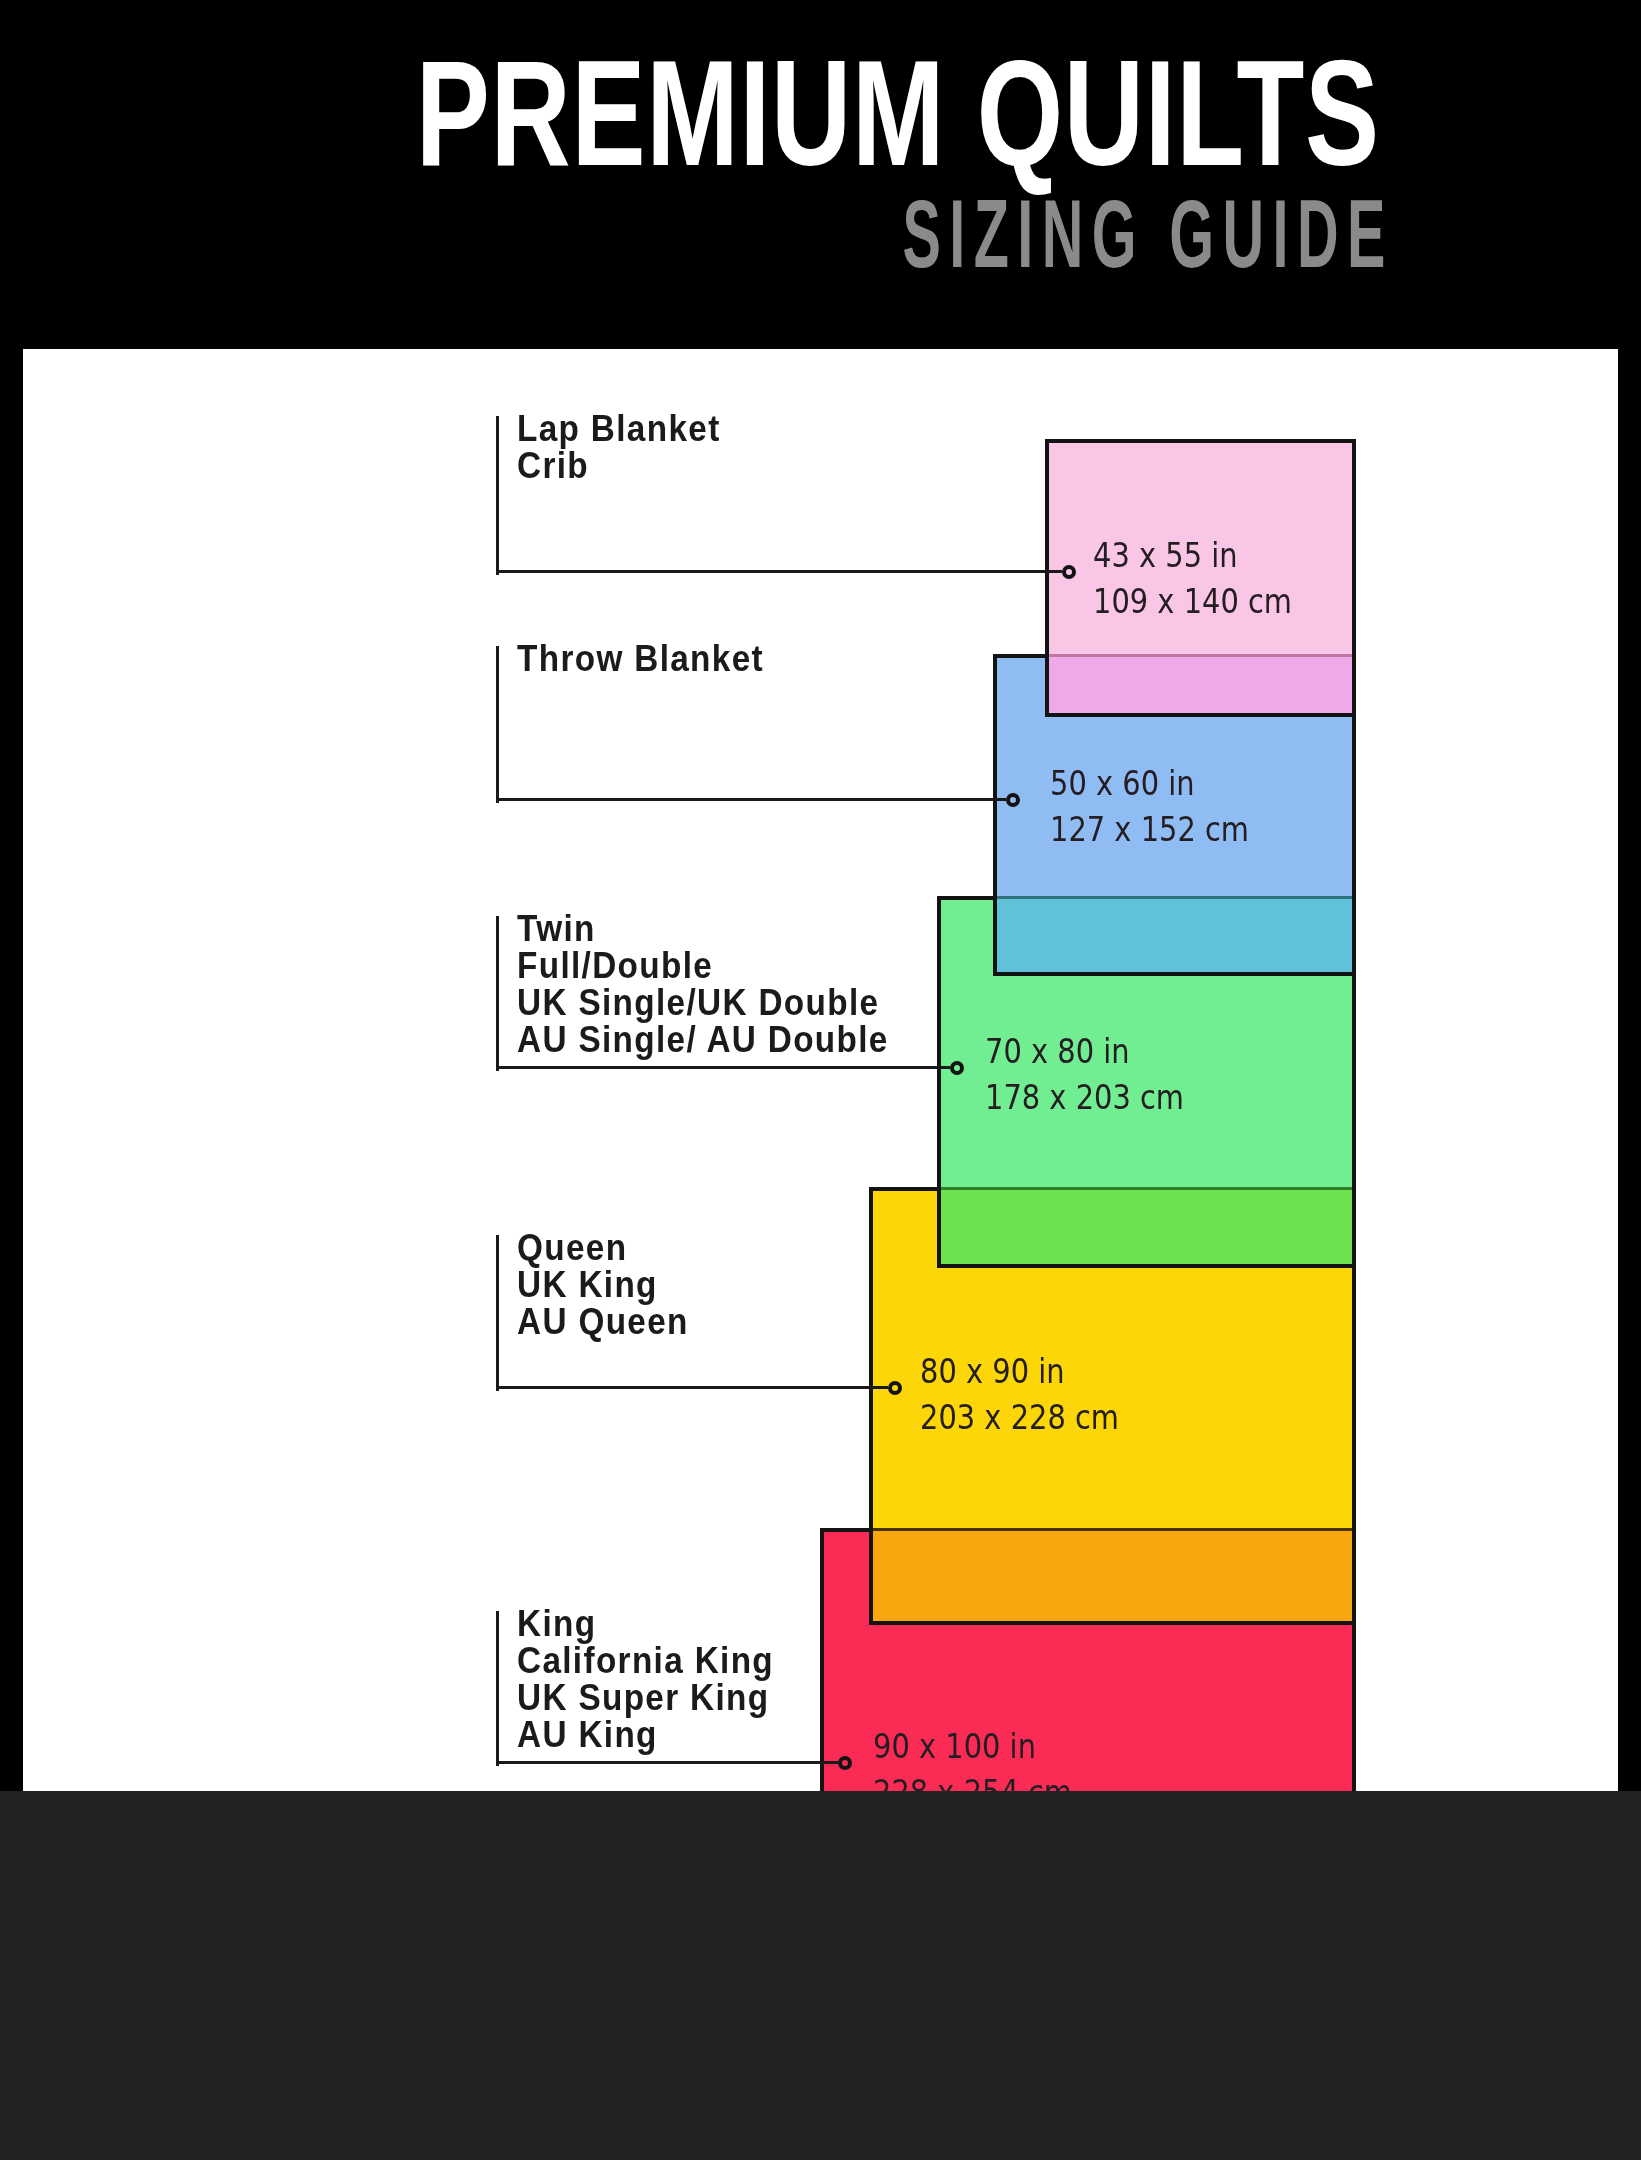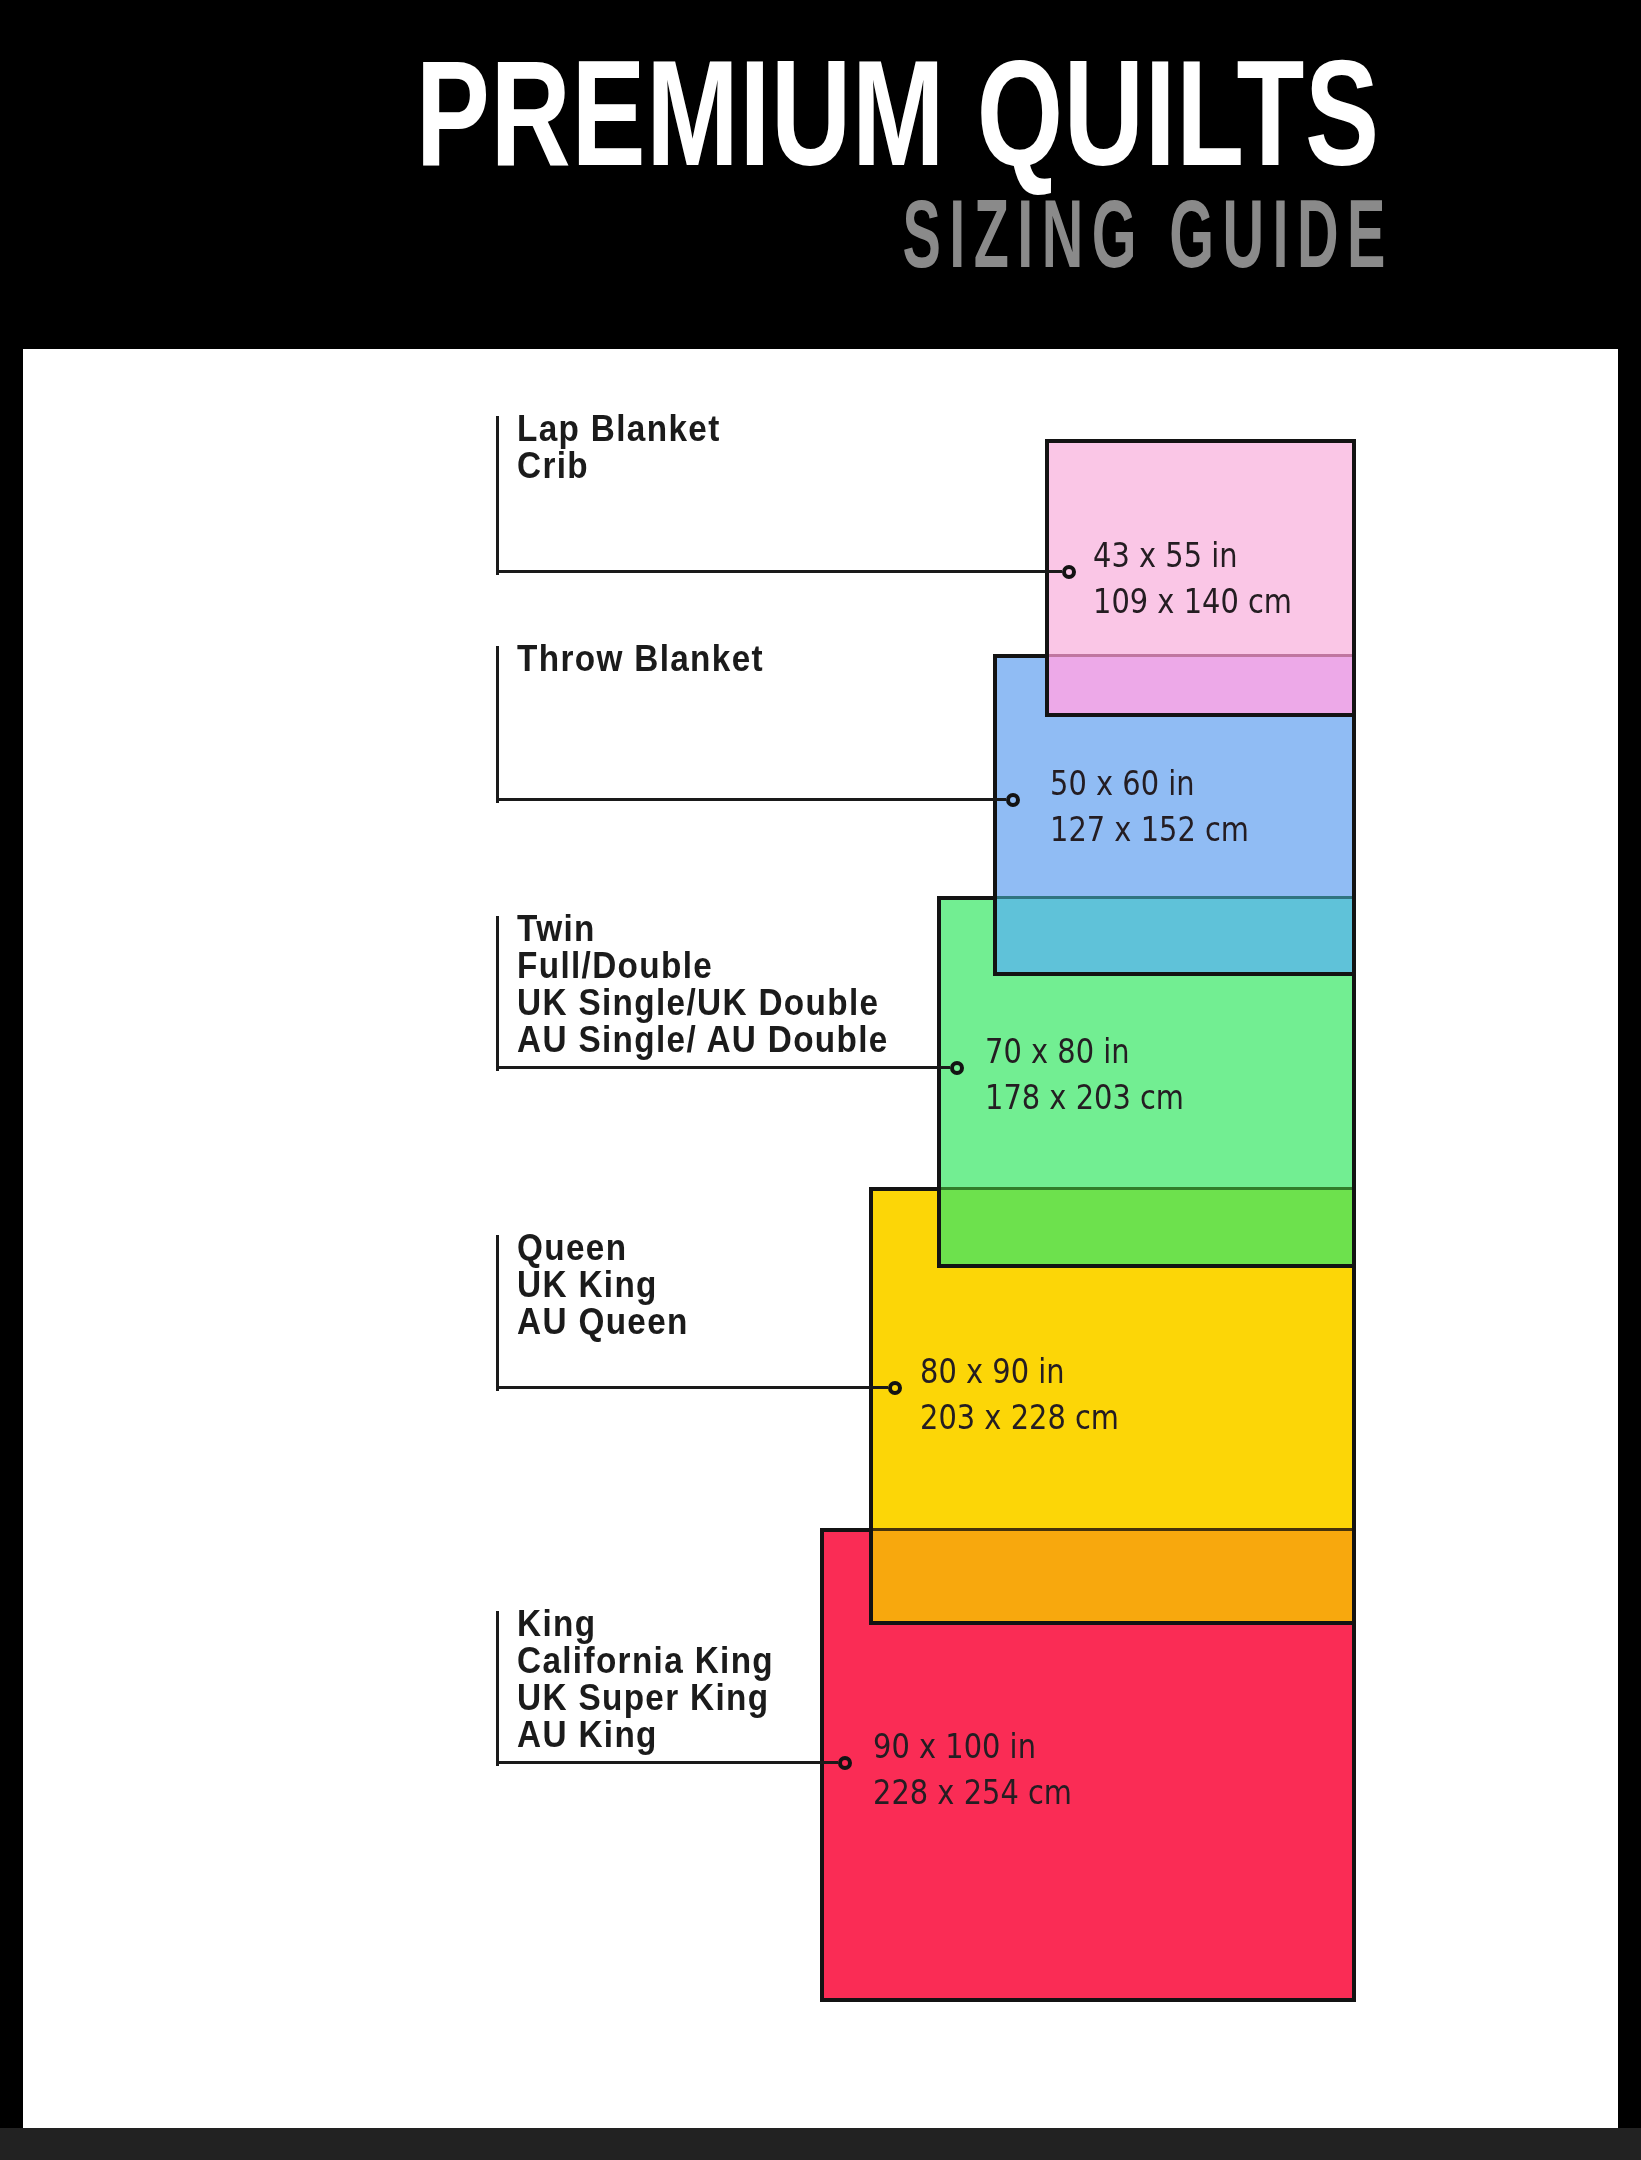--- a/index.html
+++ b/index.html
@@ -1,18 +1,18 @@
 <!DOCTYPE html>
 <html><head>
 <meta charset="utf-8">
 <style>
   html,body{margin:0;padding:0;background:#222;}
   .canvas{
     position:relative;
-    width:1641px;height:2128px;
+    width:1641px;height:1791px;
     background:#000000;
     overflow:hidden;
     font-family:"Liberation Sans", sans-serif;
   }
   .content-bg{
     position:absolute;left:23px;top:349px;width:1595px;height:1788px;
     background:#ffffff;z-index:0;
   }
   .hdr-title{
     position:absolute;right:261px;top:38px;

